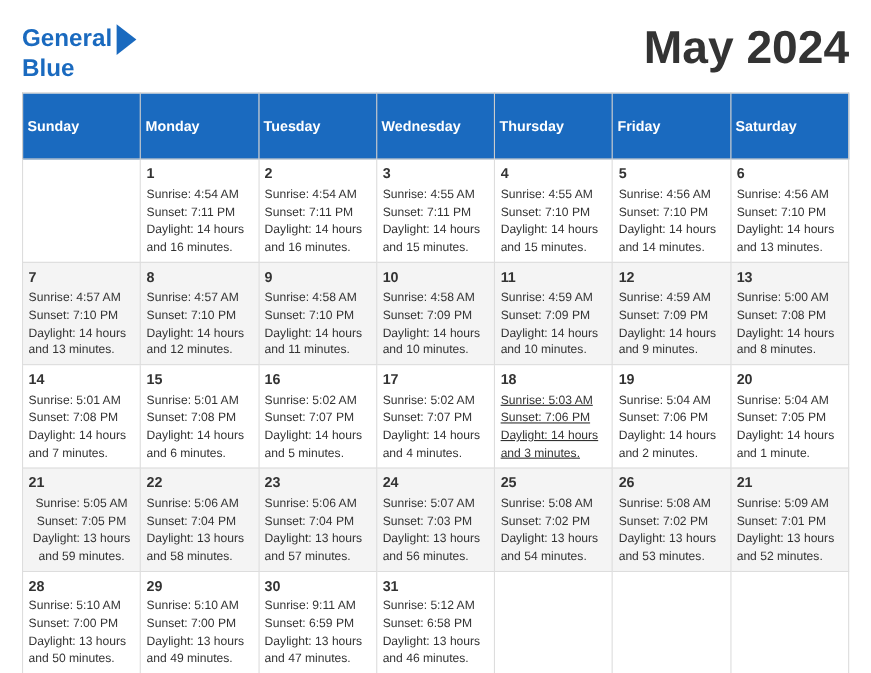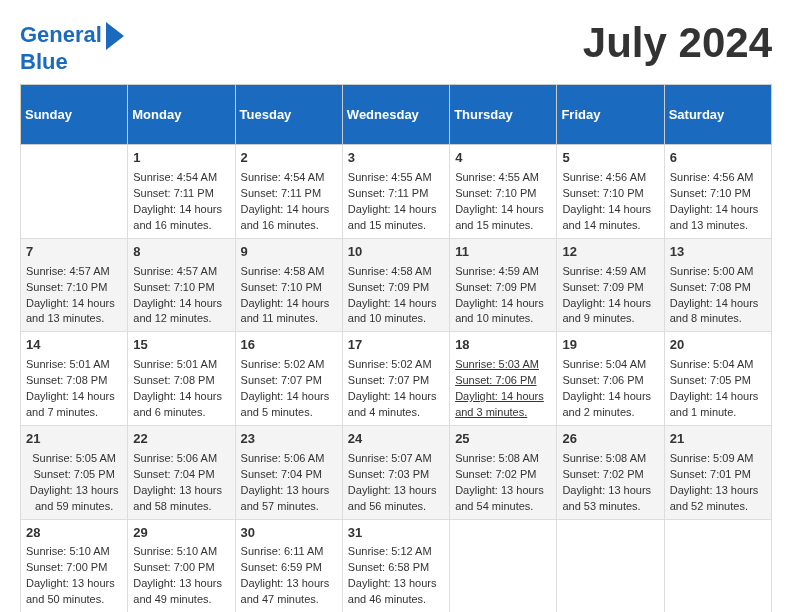--- a/index.html
+++ b/index.html
@@ -106,21 +106,21 @@
       <div style="display:flex;align-items:center;">
         <span class="logo-text">
           <span>General</span>
         </span>
         <div class="logo-arrow"></div>
       </div>
       <span class="logo-text" style="color:#1a6abf;">Blue</span>
     </div>
   </div>
   <div class="title-block">
-    <div class="month-title">July 2024</div>
+    <div class="month-title">May 2024</div>
   </div>
 </div>
 
 <table>
   <thead>
     <tr>
     <th>Sunday</th>
         <th>Monday</th>
         <th>Tuesday</th>
         <th>Wednesday</th>
@@ -338,21 +338,21 @@
         </td>
         <td>
           <span class="day-num">29</span>
           <div style="white-space: pre-line;">Sunrise: 5:10 AM
 Sunset: 7:00 PM
 Daylight: 13 hours
 and 49 minutes.</div>
         </td>
         <td>
           <span class="day-num">30</span>
-          <div style="white-space: pre-line;">Sunrise: 6:11 AM
+          <div style="white-space: pre-line;">Sunrise: 9:11 AM
 Sunset: 6:59 PM
 Daylight: 13 hours
 and 47 minutes.</div>
         </td>
         <td>
           <span class="day-num">31</span>
           <div style="white-space: pre-line;">Sunrise: 5:12 AM
 Sunset: 6:58 PM
 Daylight: 13 hours
 and 46 minutes.</div>

